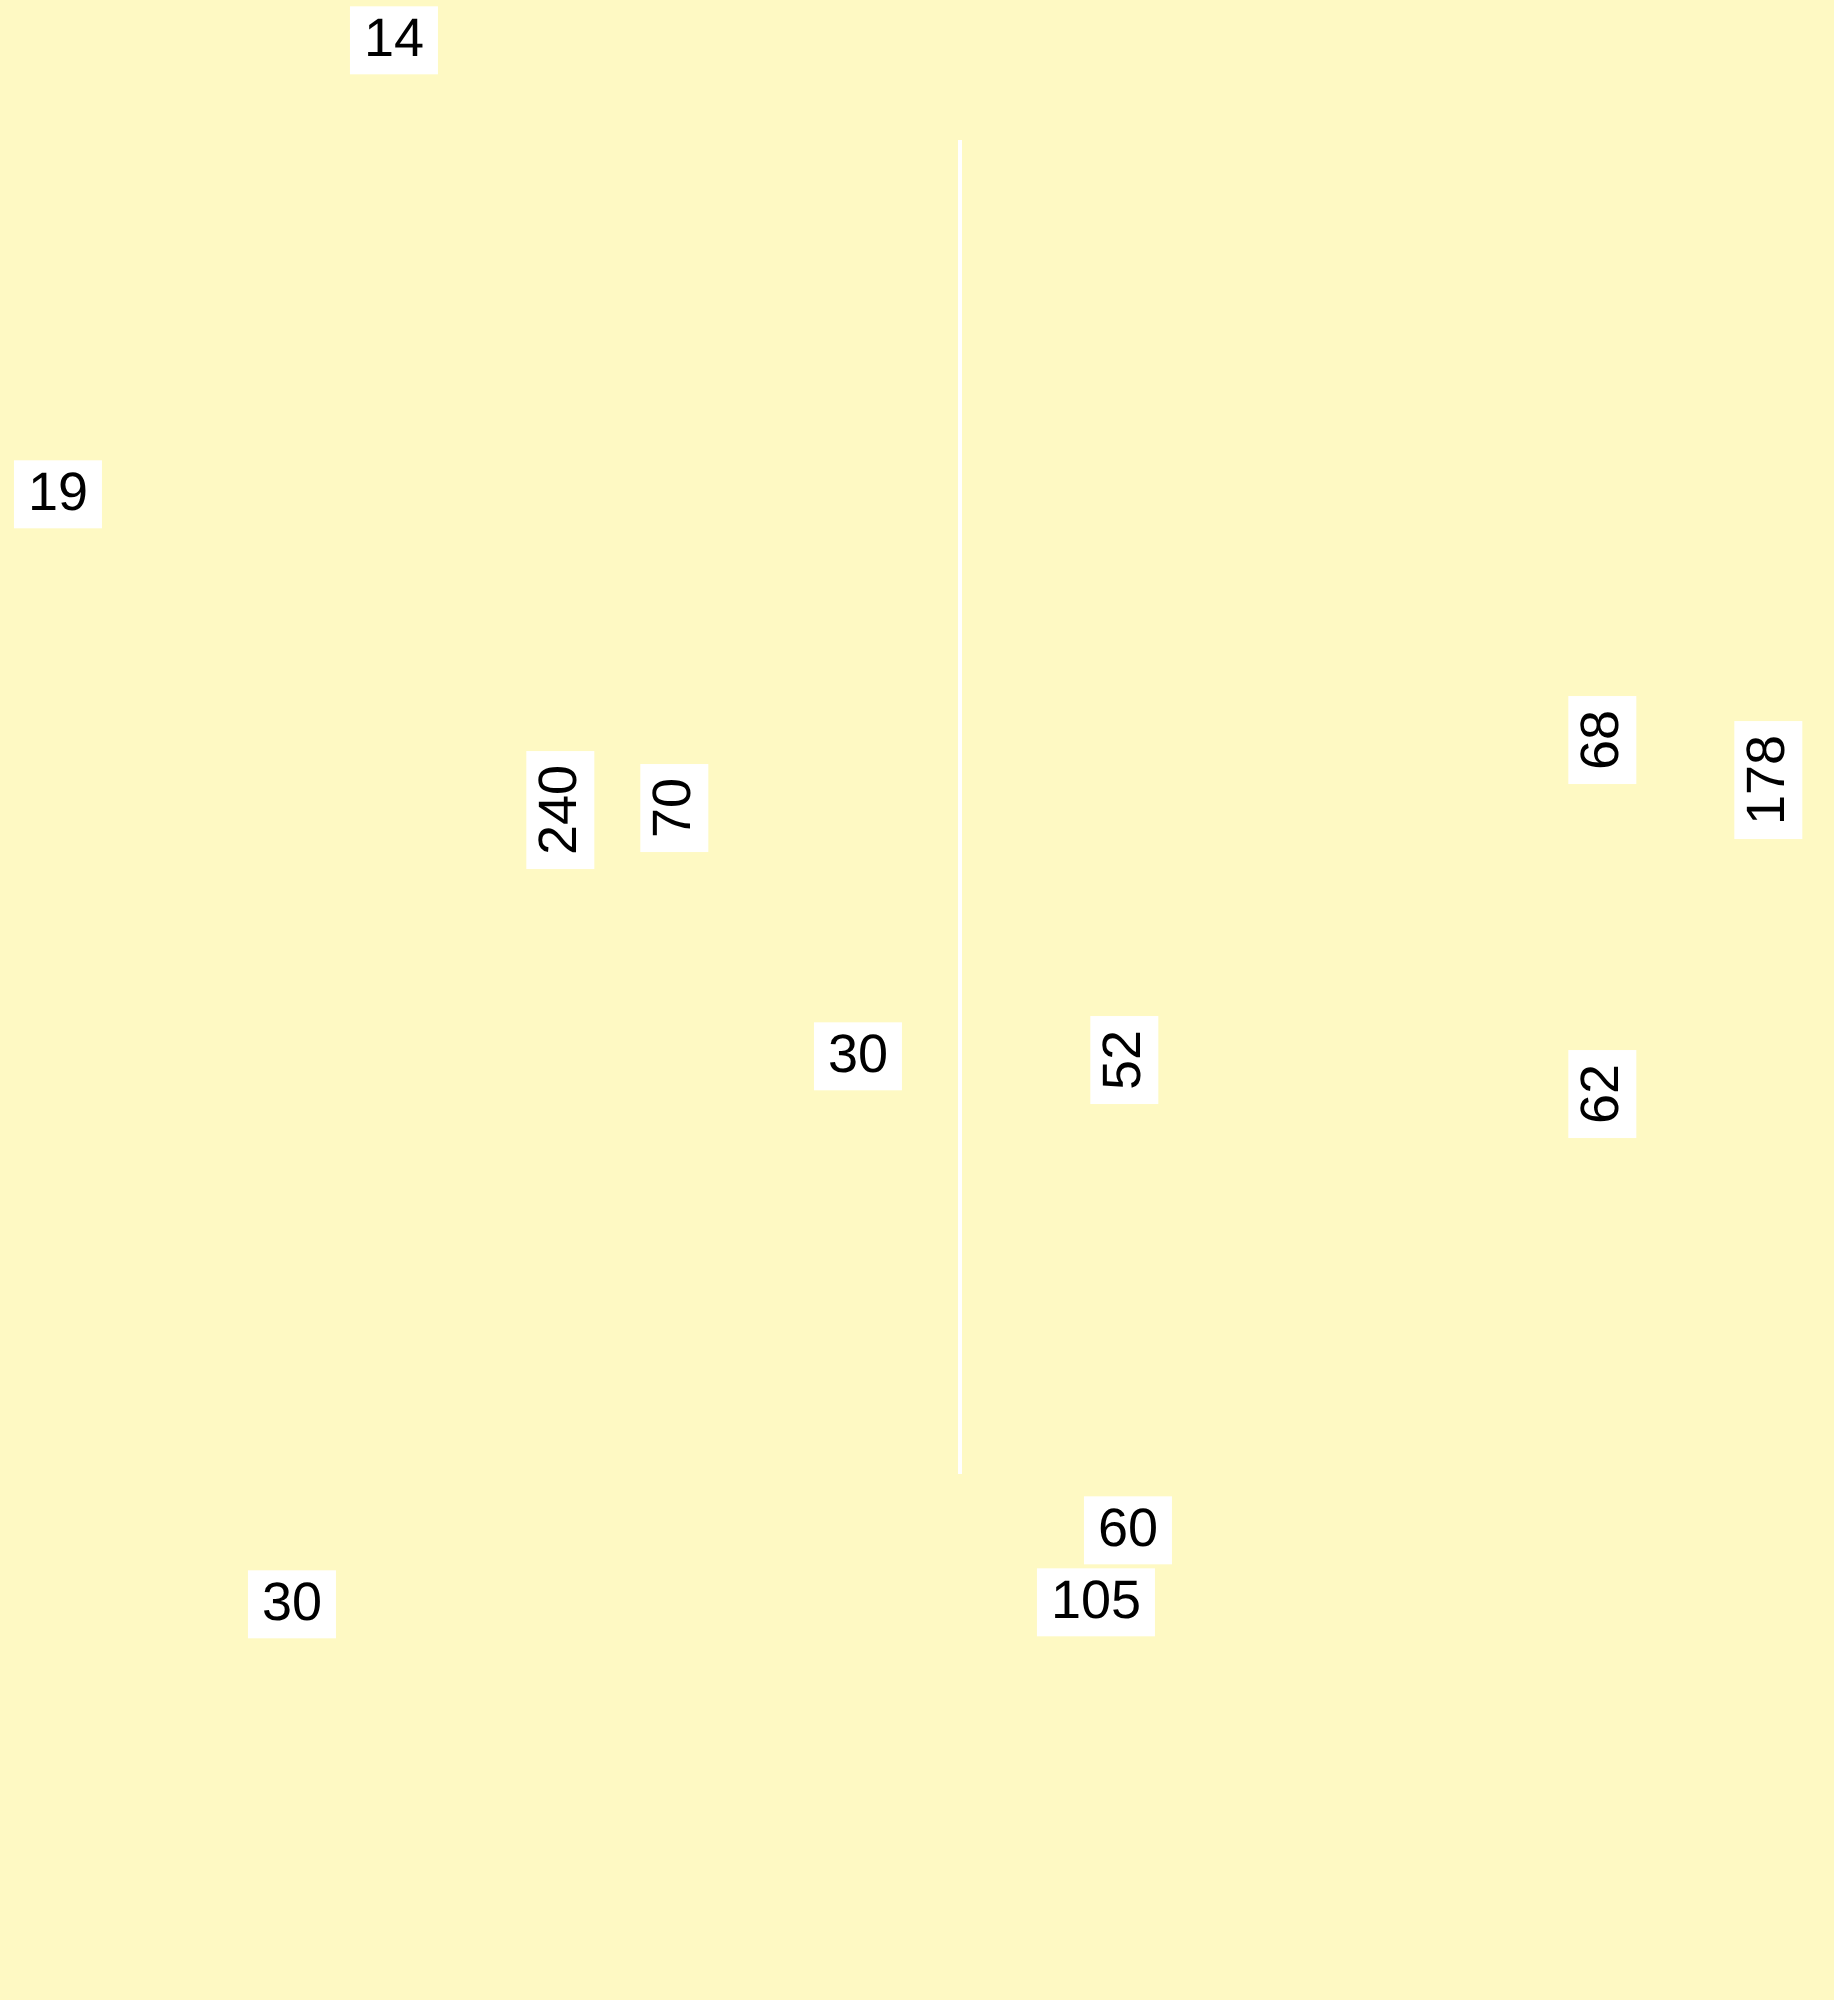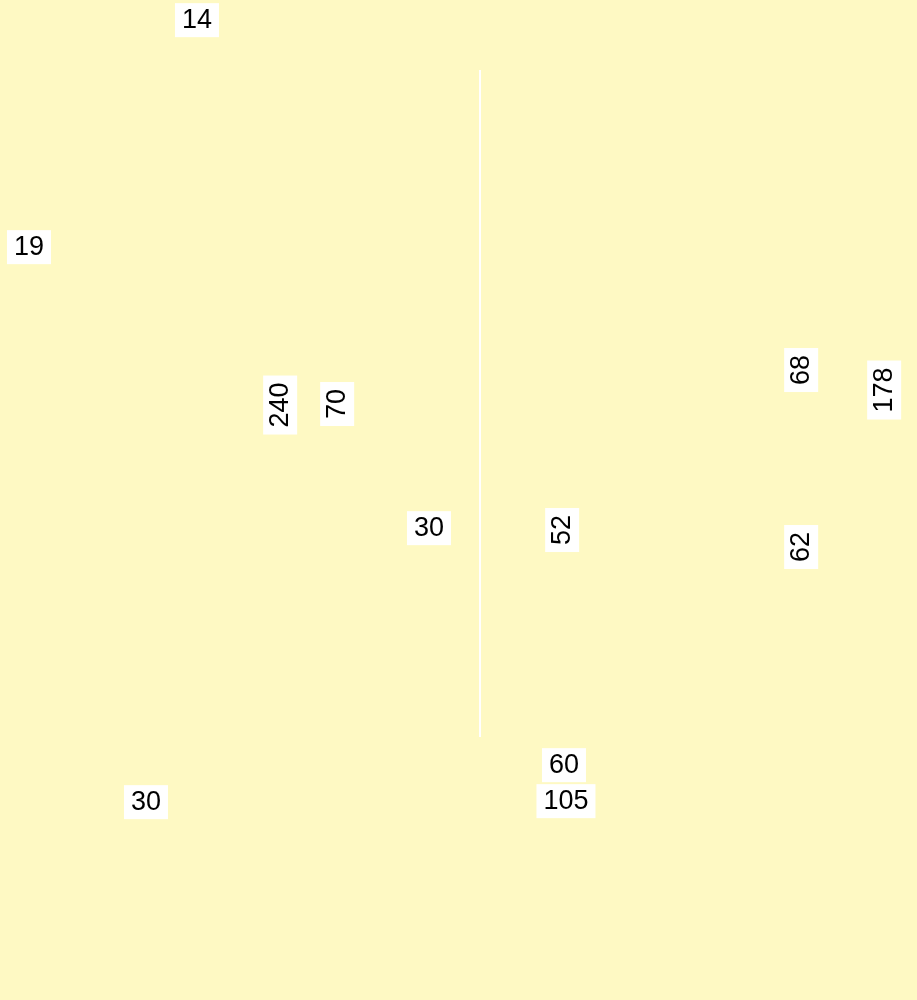--- a/index.html
+++ b/index.html
@@ -54,17 +54,17 @@
   <div class="dim v" style="left:562px; top:530px;">52</div>
 
   <div class="dim v" style="left:801px; top:370px;">68</div>
 
   <div class="dim v" style="left:884px; top:390px;">178</div>
 
   <div class="dim v" style="left:801px; top:547px;">62</div>
 
   <div class="dim" style="left:564px; top:765px;text-align:right;">60</div>
 
-  <div class="dim" style="left:566px; top:801px;">105</div>
+  <div class="dim" style="left:548px; top:801px;">105</div>
 
   <div class="dim" style="left:146px; top:802px;">30</div>
 
 </div>
 
 </body></html>

